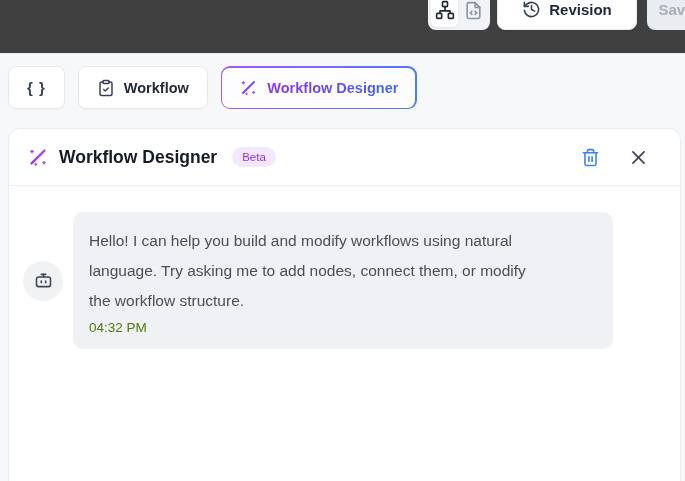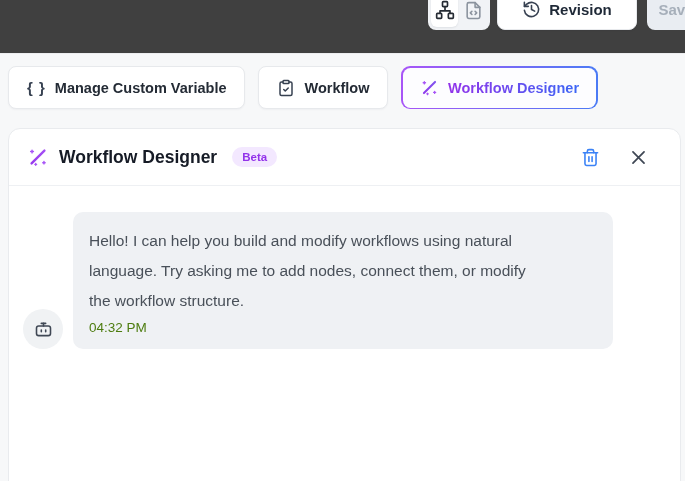--- a/index.html
+++ b/index.html
@@ -77,30 +77,30 @@
     position:absolute; left:8px; right:4px; top:128px; bottom:-14px;
     background:#ffffff; border:1px solid #e9ebee; border-radius:12px;
   }
   .panel-header {
     height:57px; display:flex; align-items:center; gap:10px;
     padding:0 26px 0 18px; border-bottom:1px solid #eef0f3;
   }
   .panel-title { font-size:17.5px; font-weight:700; color:#161b26; }
   .beta-badge {
     margin-left:5px; background:#f3e8ff; color:#9333ea;
-    font-size:11.5px; font-weight:700; padding:4px 10px; border-radius:999px;
+    font-size:11.5px; font-weight:400; padding:4px 10px; border-radius:999px;
   }
   .spacer { flex:1; }
   .icon-btn {
     width:32px; height:32px; display:flex; align-items:center; justify-content:center;
     border:none; background:transparent; cursor:pointer; border-radius:6px;
   }
 
   
-  .chat { padding:26px 14px; display:flex; gap:10px; align-items:flex-end; }
+  .chat { padding:26px 14px; display:flex; gap:10px; align-items:center; }
   .avatar {
     width:40px; height:40px; border-radius:50%; background:#f0f2f4;
     display:flex; align-items:center; justify-content:center; flex:0 0 auto;
   }
   .bubble {
     background:#eff1f4; border-radius:10px;
     padding:14px 16px 14px; width:540px;
   }
   .msg-text {
     font-size:15.5px; line-height:30px; color:#495059; white-space:pre-line;
@@ -146,21 +146,20 @@
     </span>
     <span>Revision</span>
   </div>
 
   <button class="btn-save" disabled="">Save</button>
 </div>
 
 <div class="toolbar">
   <div class="tb-btn">
     <span class="braces">{ }</span>
-    <span>Manage Custom Variable</span>
   </div>
 
 
   <div class="tb-btn">
     <span>
       <svg width="18" height="18" viewBox="0 0 24 24" fill="none" stroke="#374151" stroke-width="2" stroke-linecap="round" stroke-linejoin="round">
         <rect x="8" y="2" width="8" height="4" rx="1"></rect>
         <path d="M16 4h2a2 2 0 0 1 2 2v14a2 2 0 0 1-2 2H6a2 2 0 0 1-2-2V6a2 2 0 0 1 2-2h2"></path>
         <path d="m9 14 2 2 4-4"></path>
       </svg>

